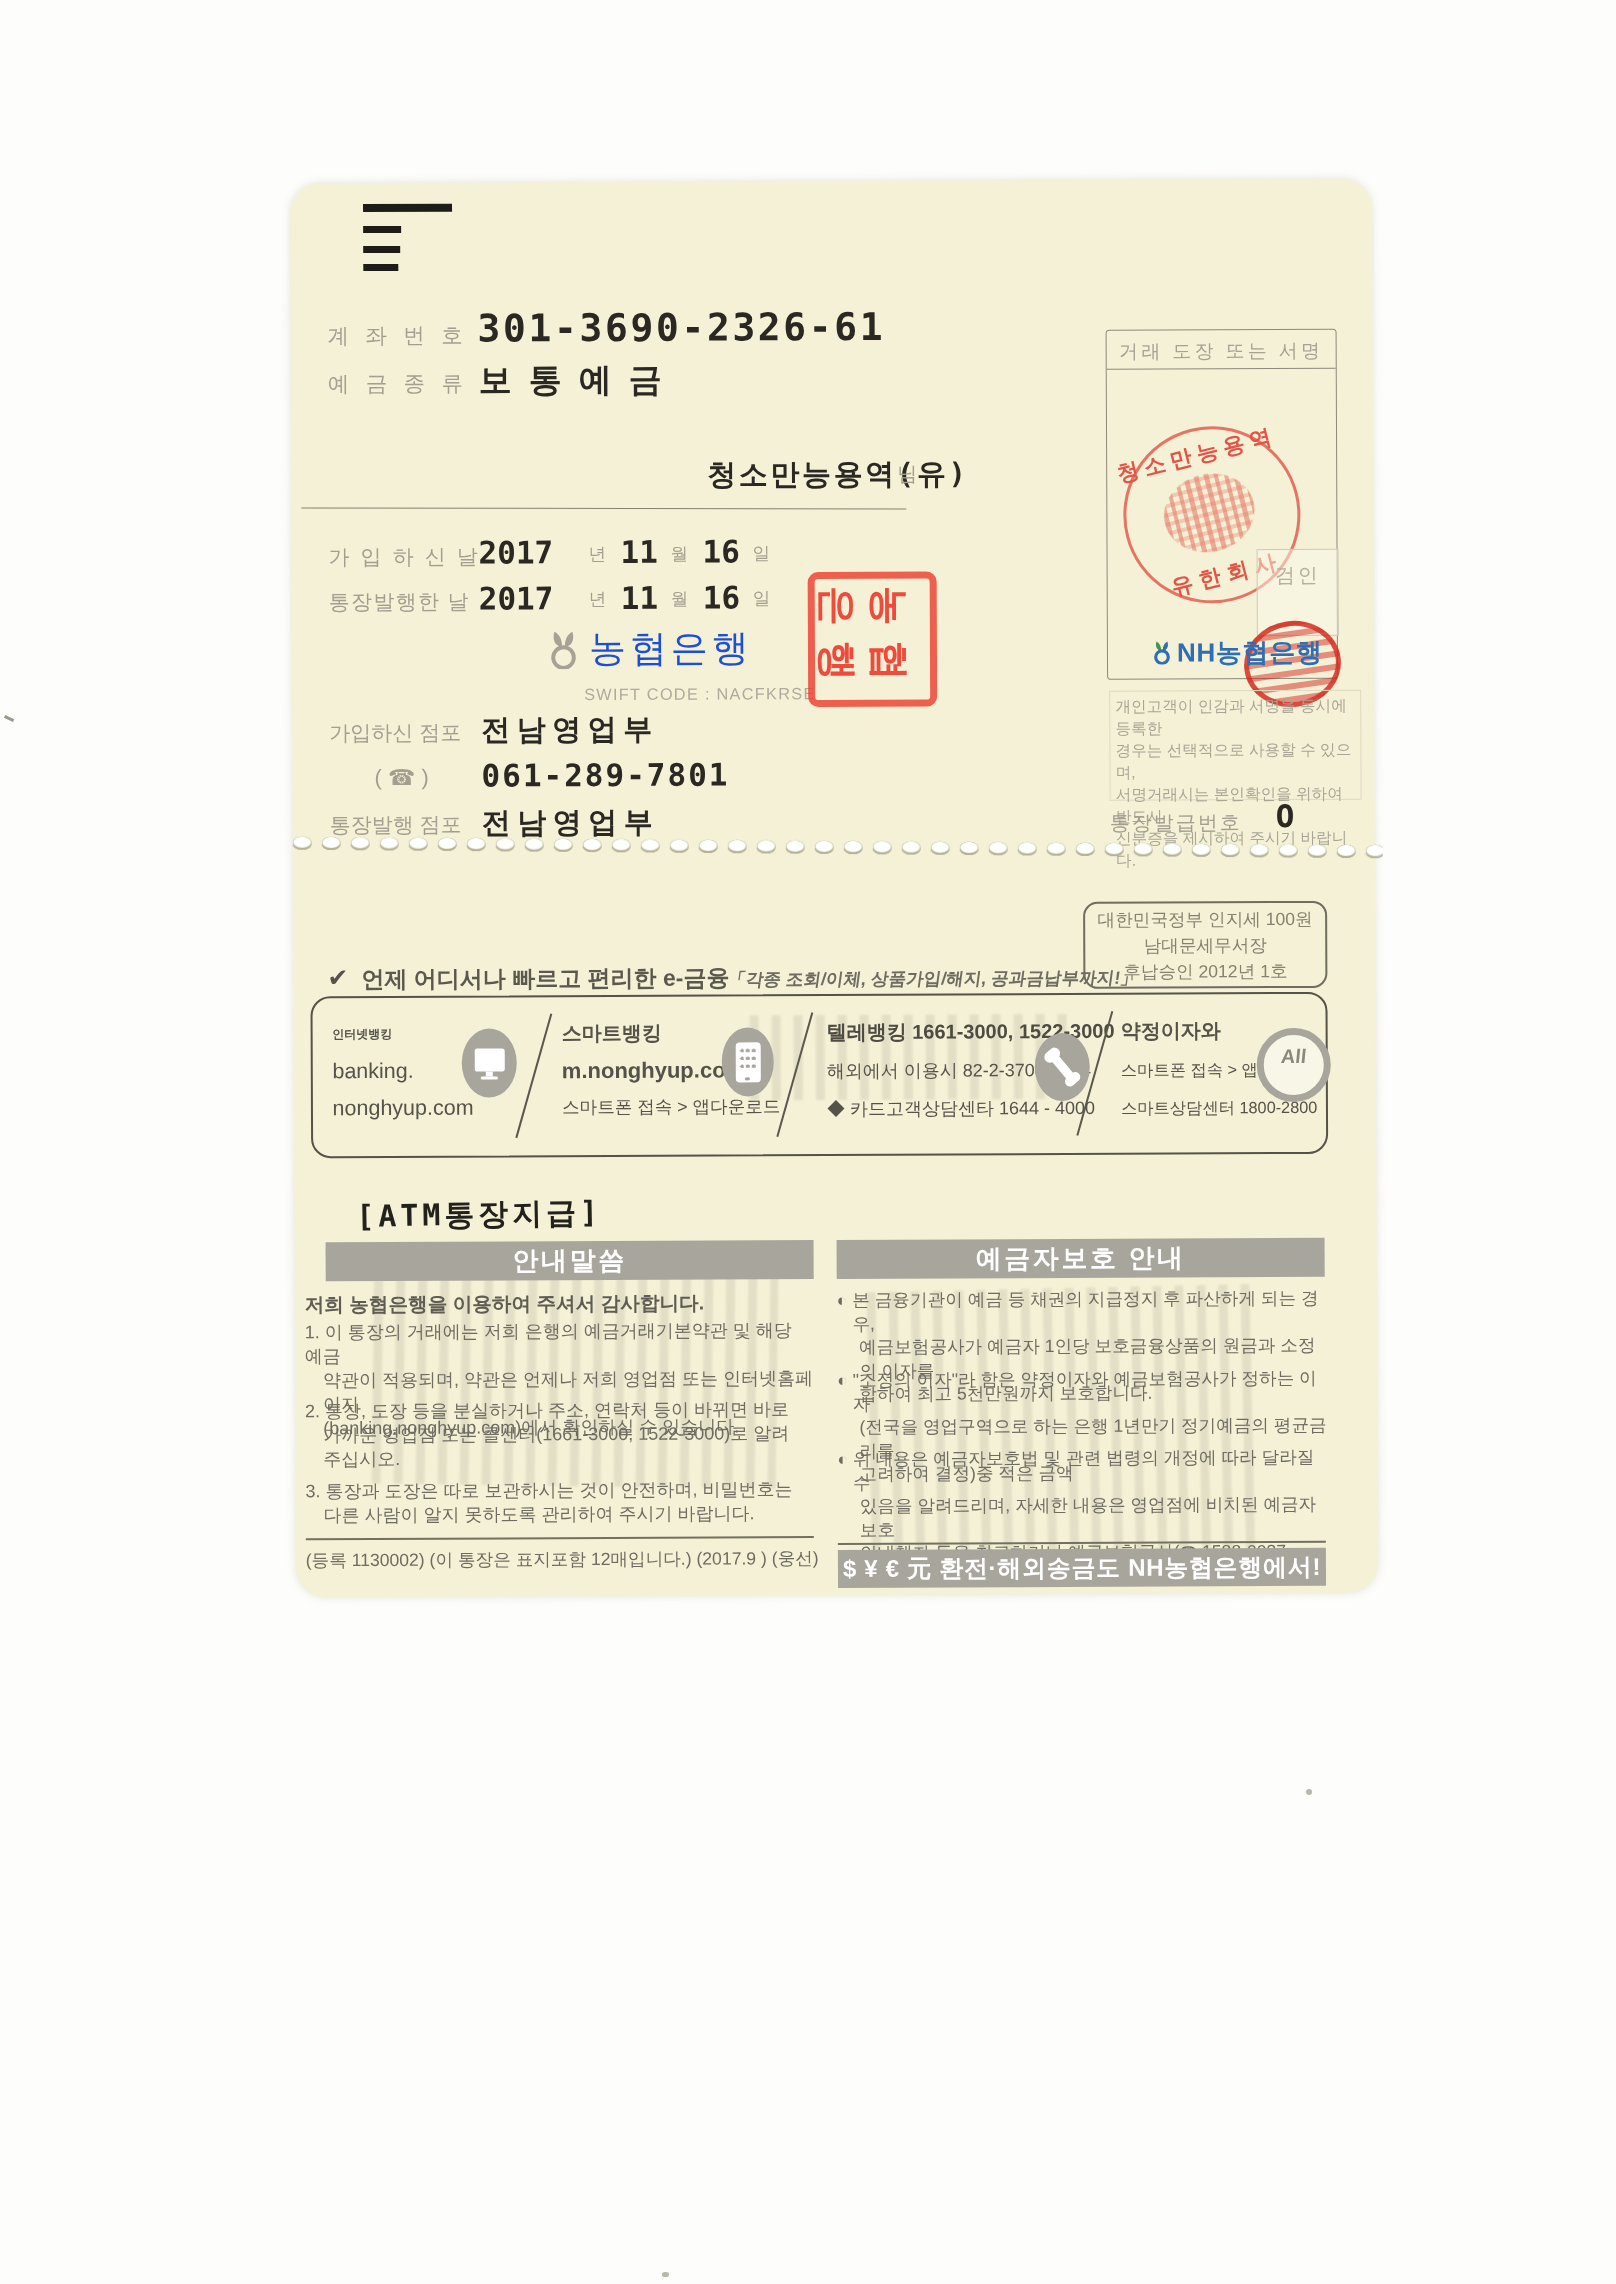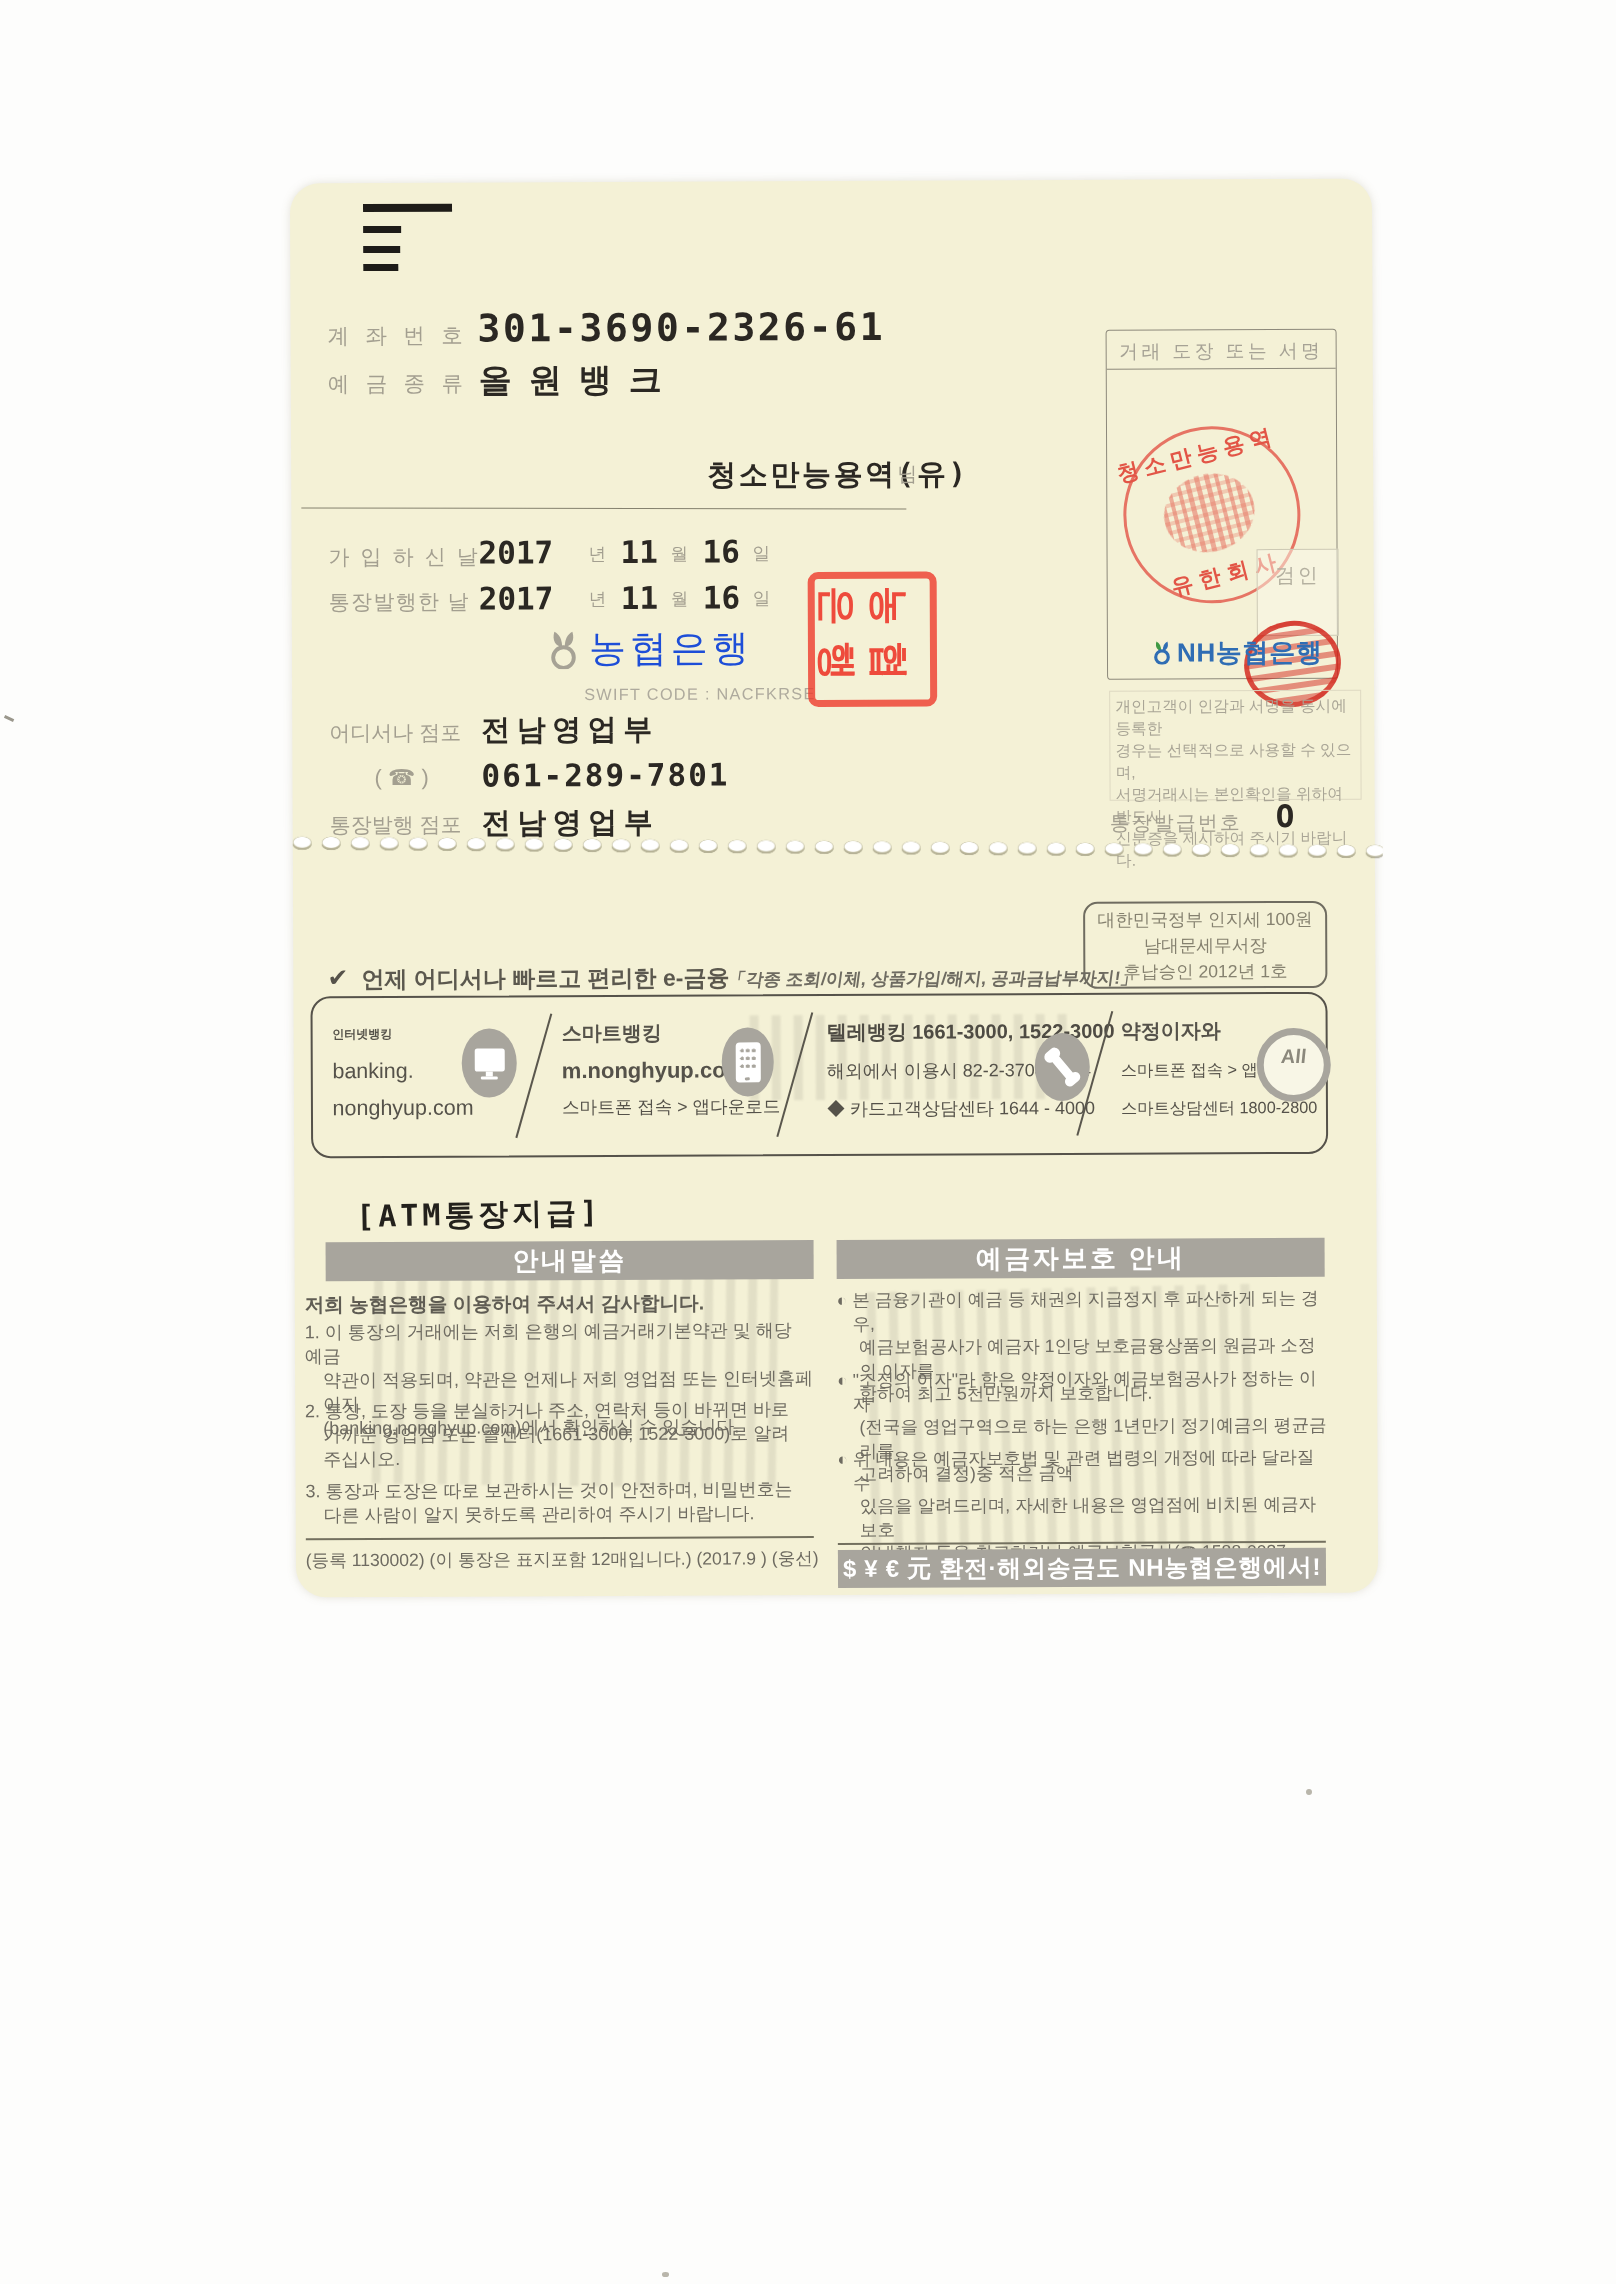--- a/index.html
+++ b/index.html
@@ -35,21 +35,21 @@
 
     <div class="regbar" style="left:73px;top:21px;width:89px;height:7.8px;"></div>
     <div class="regbar" style="left:73px;top:43px;width:38px;height:7.2px;"></div>
     <div class="regbar" style="left:73px;top:63px;width:37px;height:7.2px;"></div>
     <div class="regbar" style="left:73px;top:81px;width:35px;height:6.5px;"></div>
 
     <div class="abs lbl" style="left:37px;top:138px;font-size:21.5px;letter-spacing:5.2px;">계 좌 번 호</div>
     <div class="abs dm" style="left:187px;top:124px;font-size:38px;letter-spacing:2.6px;">301-3690-2326-61</div>
 
     <div class="abs lbl" style="left:37px;top:186px;font-size:21.5px;letter-spacing:5.2px;">예 금 종 류</div>
-    <div class="abs dm" style="left:188px;top:176px;font-size:33px;letter-spacing:17px;">올원뱅크</div>
+    <div class="abs dm" style="left:188px;top:176px;font-size:33px;letter-spacing:17px;">보통예금</div>
 
     <div class="abs dm" style="left:416px;top:274px;font-size:29px;letter-spacing:2.6px;">청소만능용역(유)</div>
     <div class="abs lbl" style="left:606px;top:280px;font-size:20px;">님</div>
     <div class="abs" style="left:9.8px;top:326px;width:605px;height:1.3px;background:#85826f;transform:rotate(0.35deg);"></div>
 
     <div class="abs lbl" style="left:37px;top:360px;font-size:21px;letter-spacing:2.6px;">가 입 하 신 날</div>
     <div class="abs dm" style="left:187px;top:352px;font-size:31px;">2017</div>
     <div class="abs lbl" style="left:297px;top:360px;font-size:17.6px;">년</div>
     <div class="abs dm" style="left:329px;top:352px;font-size:31px;">11</div>
     <div class="abs lbl" style="left:379px;top:360px;font-size:17.6px;">월</div>
@@ -74,21 +74,21 @@
     <div class="abs lbl" style="left:297px;top:442px;font-size:37px;font-weight:400;letter-spacing:3.9px;color:#1d4ed8;">농협은행</div>
     <div class="abs lbl" style="left:292px;top:503px;font-size:16.3px;letter-spacing:1.3px;color:#aeaa9d;">SWIFT CODE : NACFKRSE</div>
 
     <div class="abs" style="left:516px;top:391px;width:115px;height:121px;border:7.2px solid rgba(238,62,47,.88);border-radius:10.4px;opacity:.92;">
       <div style="position:absolute;left:5.2px;top:3.9px;width:42px;height:48px;color:#ee3e2f;font-weight:900;font-size:40px;transform:rotate(90deg);">은</div>
       <div style="position:absolute;left:5.2px;top:59px;width:42px;height:48px;color:#ee3e2f;font-weight:900;font-size:40px;transform:rotate(90deg);">행</div>
       <div style="position:absolute;left:57px;top:3.9px;width:42px;height:48px;color:#ee3e2f;font-weight:900;font-size:40px;transform:rotate(90deg);">농</div>
       <div style="position:absolute;left:57px;top:59px;width:42px;height:48px;color:#ee3e2f;font-weight:900;font-size:40px;transform:rotate(90deg);">협</div>
     </div>
 
-    <div class="abs lbl" style="left:37px;top:536px;font-size:21px;">어디서나 점포</div>
+    <div class="abs lbl" style="left:37px;top:536px;font-size:21px;">가입하신 점포</div>
     <div class="abs dm" style="left:189px;top:528px;font-size:29px;letter-spacing:6.5px;">전남영업부</div>
     <div class="abs lbl" style="left:82px;top:582px;font-size:22px;">( ☎ )</div>
     <div class="abs dm" style="left:189px;top:575px;font-size:31px;letter-spacing:2px;">061-289-7801</div>
     <div class="abs lbl" style="left:37px;top:628px;font-size:21px;">통장발행 점포</div>
     <div class="abs dm" style="left:189px;top:621px;font-size:29px;letter-spacing:6.5px;">전남영업부</div>
 
     <div class="abs" style="left:815px;top:150px;width:229px;height:348px;border:1.3px solid #8d897b;border-radius:3.9px;">
       <div style="position:absolute;left:0;top:7.8px;width:100%;text-align:center;font-size:19px;letter-spacing:3.3px;color:#a6a295;">거래 도장 또는 서명</div>
       <div style="position:absolute;left:0;top:38px;width:100%;height:1.3px;background:#8d897b;"></div>
 

